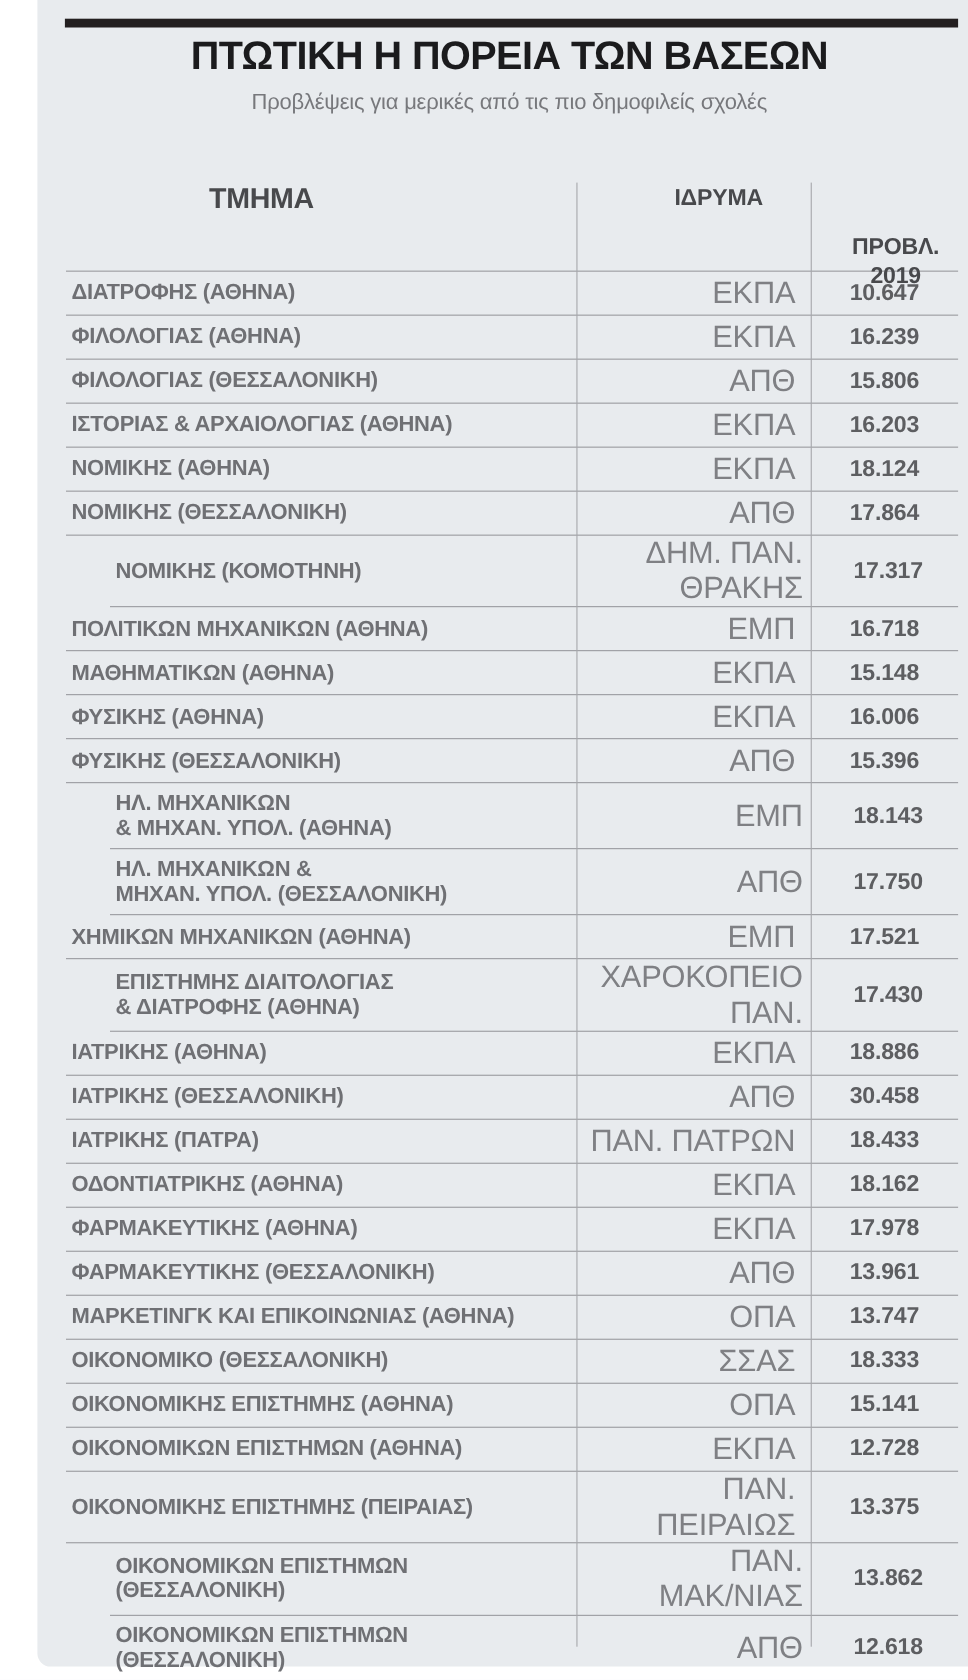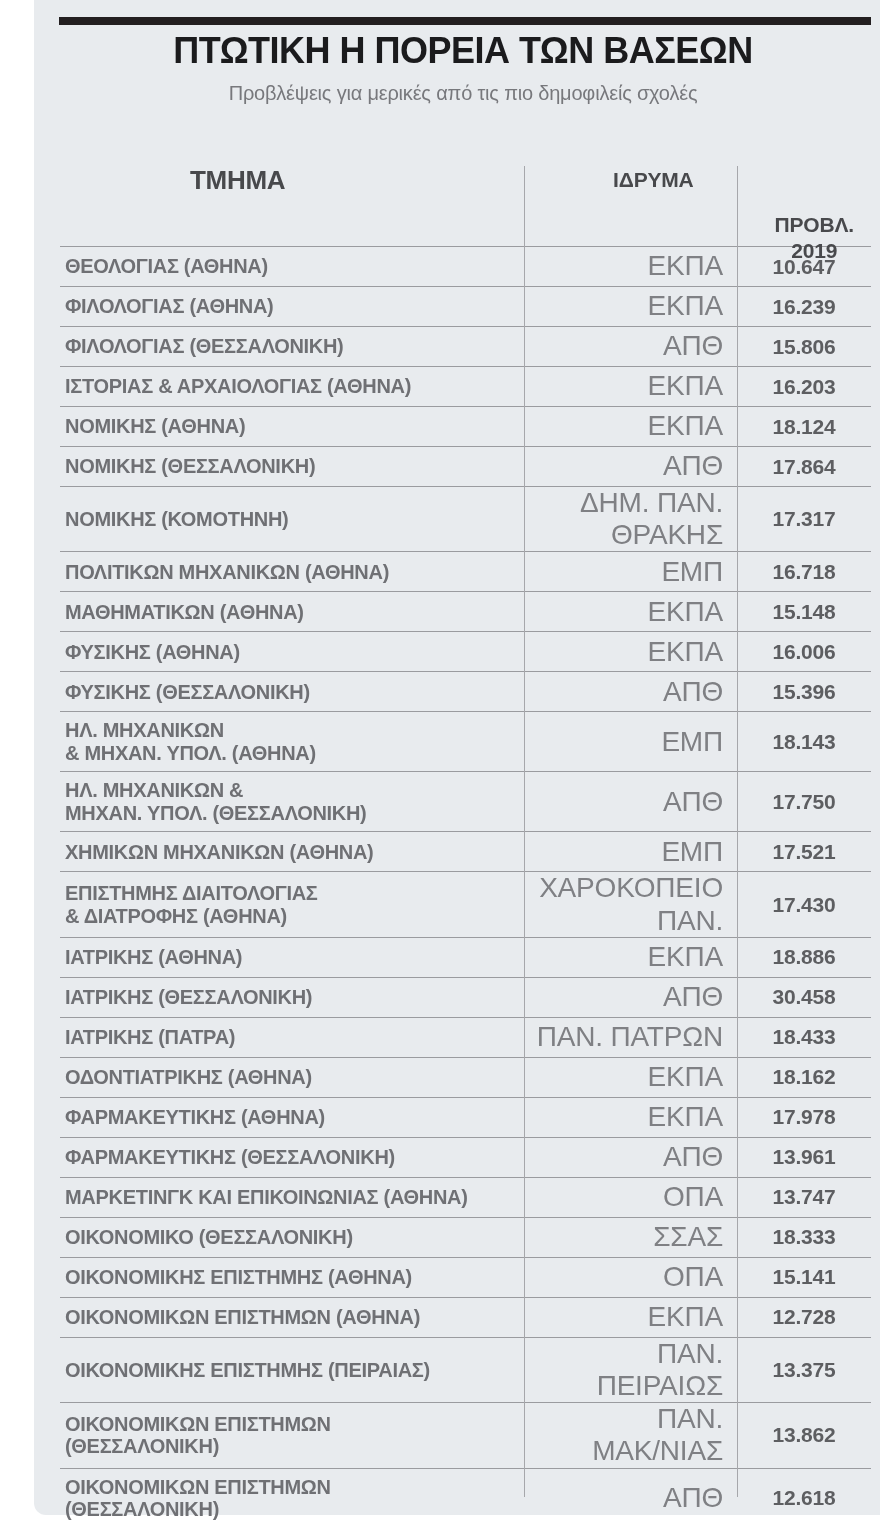--- a/index.html
+++ b/index.html
@@ -61,21 +61,21 @@
     width:134px;text-align:center;padding-top:3px;
     font-size:21px;font-weight:bold;letter-spacing:-0.2px;color:var(--header-text);
     white-space:pre-line;line-height:1.25;margin-top:44px;
   }
 
   .row{
     display:flex;align-items:center;
     min-height:40px;
     border-bottom:1px solid var(--hline);
   }
-  .row.tall{min-height:60px;}
+  .row.tall{min-height:60px;margin-left:40px;}
   .c1{
     width:464px;padding-left:5px;
     font-size:20px;font-weight:bold;letter-spacing:-0.3px;line-height:1.12;
     color:var(--dept);white-space:pre-line;
   }
   .c2{
     width:213px;text-align:right;padding-right:14px;
     font-size:28px;font-weight:normal;letter-spacing:-0.2px;line-height:1.15;
     color:var(--inst);white-space:pre-line;
   }
@@ -102,21 +102,21 @@
 
   <div class="table">
     <div class="thead">
       <div class="hc1">ΤΜΗΜΑ</div>
       <div class="hc2">ΙΔΡΥΜΑ</div>
       <div class="hc3">ΠΡΟΒΛ.
 2019</div>
     </div>
     <div>
   <div class="row">
-    <div class="c1">ΘΕΟΛΟΓΙΑΣ (ΑΘΗΝΑ)</div>
+    <div class="c1">ΔΙΑΤΡΟΦΗΣ (ΑΘΗΝΑ)</div>
     <div class="c2">ΕΚΠΑ</div>
     <div class="c3">10.647</div>
   </div>
 
   <div class="row">
     <div class="c1">ΦΙΛΟΛΟΓΙΑΣ (ΑΘΗΝΑ)</div>
     <div class="c2">ΕΚΠΑ</div>
     <div class="c3">16.239</div>
   </div>
 

